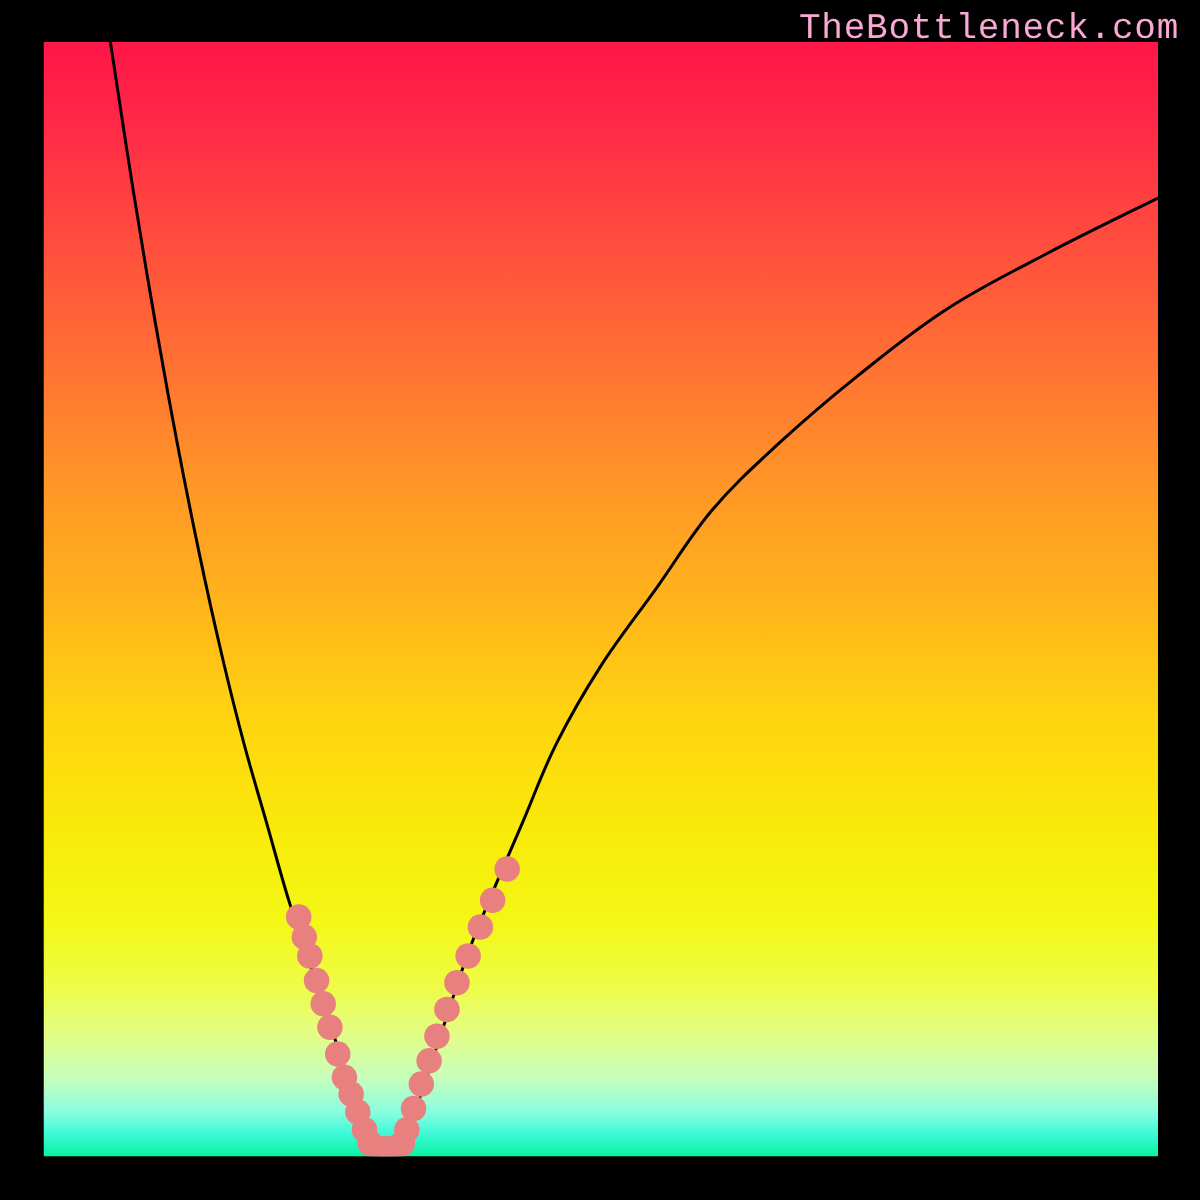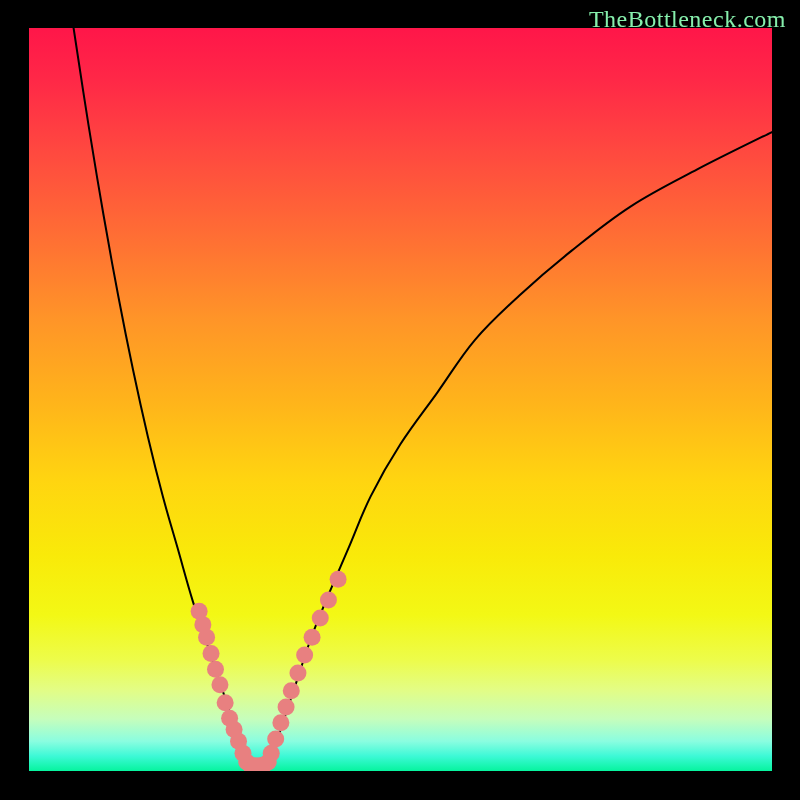--- a/index.html
+++ b/index.html
@@ -7,23 +7,23 @@
   .frame {
     width: 800px;
     height: 800px;
     background: #000;
     position: relative;
   }
   .watermark {
     position: absolute;
     top: 6px;
     right: 14px;
-    font-family: Liberation Serif, serif;
+    font-family: Liberation Mono, monospace;
     font-size: 24px;
-    color: #86efac;
+    color: #f9a8d4;
     letter-spacing: 0.5px;
     z-index: 3;
   }
   .plot {
     position: absolute;
     top: 28px;
     left: 29px;
     width: 743px;
     height: 743px;
     overflow: hidden;

